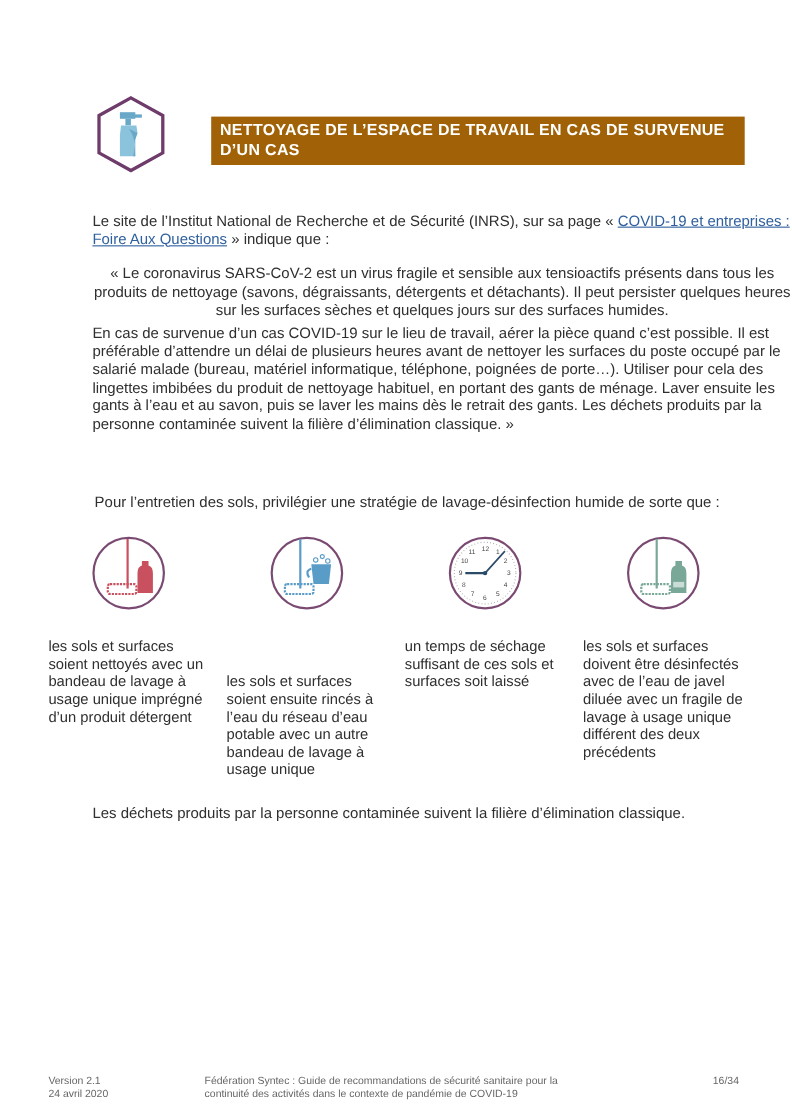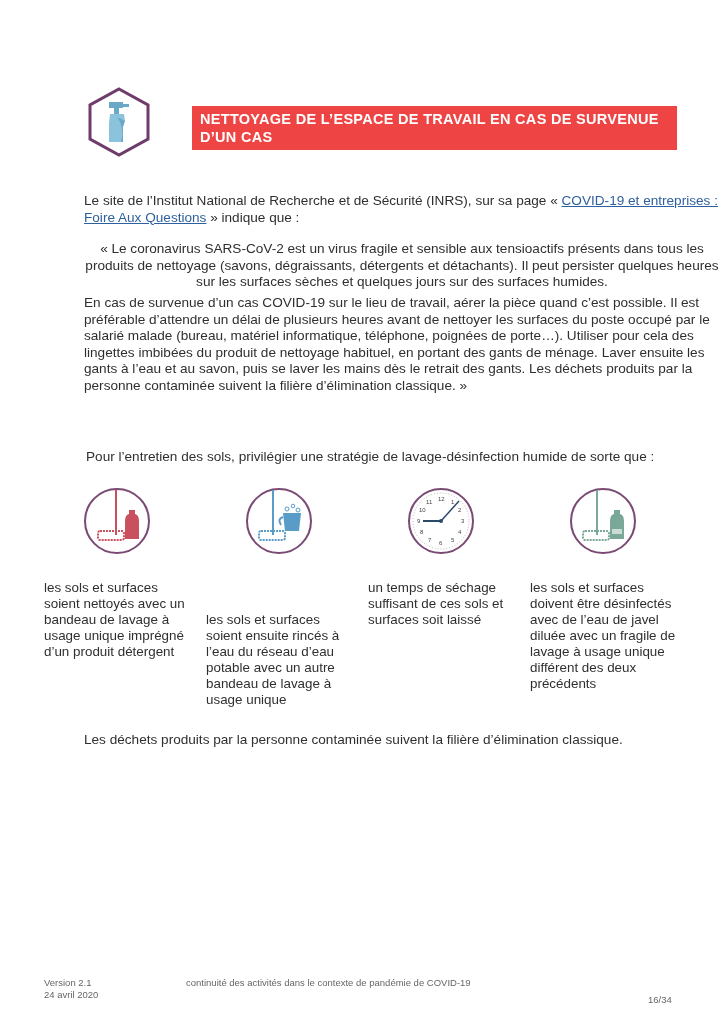--- a/index.html
+++ b/index.html
@@ -1,20 +1,20 @@
 <!DOCTYPE html>
 <html><head>
 <meta charset="utf-8">
 <style>
   html, body { margin:0; padding:0; background:#ffffff; }
   body { width:720px; height:1018px; position:relative; overflow:hidden;
          font-family:"Liberation Sans", sans-serif; color:#2b2b2b; }
   .abs { position:absolute; }
   .hex-icon { left:87px; top:87px; width:64px; height:70px; }
-  .title-bar { left:192px; top:106px; width:485px; height:44px; background:#ef4444;
+  .title-bar { left:192px; top:106px; width:485px; height:44px; background:#a16207;
                color:#fff; font-family:"Liberation Sans", sans-serif; font-weight:bold;
                font-size:14.5px; line-height:18px; padding:4px 8px; box-sizing:border-box;
                letter-spacing:0.3px; transform-origin:left; }
   .para { left:44px; width:636px; font-size:13.6px; line-height:16.6px; color:#2f2f2f;margin-left:40px; }
   .para a { color:#2e5f9e; text-decoration:underline; }
   .icon-circ { width:68px; height:68px; }
   .col-text { width:152px; font-size:13.4px; line-height:16px; color:#2f2f2f; }
   .footer { font-size:9.5px; line-height:12px; color:#666; }
 </style>
 </head>
@@ -100,15 +100,16 @@
 <div class="abs col-text" style="left:368px; top:580px;">un temps de séchage suffisant de ces sols et surfaces soit laissé</div>
 <div class="abs col-text" style="left:530px; top:580px;">les sols et surfaces doivent être désinfectés avec de l’eau de javel diluée avec un fragile de lavage à usage unique différent des deux précédents</div>
 
 <div class="abs para" style="top:732px;">Les déchets produits par la personne contaminée suivent la filière d’élimination classique.</div>
 
 <div class="abs footer" style="left:44px; top:977px;">
   <div>Version 2.1</div>
   <div>24 avril 2020</div>
 </div>
 <div class="abs footer" style="left:186px; top:977px; width:400px;">
+  <div>Fédération Syntec : Guide de recommandations de sécurité sanitaire pour la</div>
   <div>continuité des activités dans le contexte de pandémie de COVID-19</div>
 </div>
-<div class="abs footer" style="left:648px; top:977px;margin-top:17px;">16/34</div>
+<div class="abs footer" style="left:648px; top:977px;">16/34</div>
 
 </body></html>

